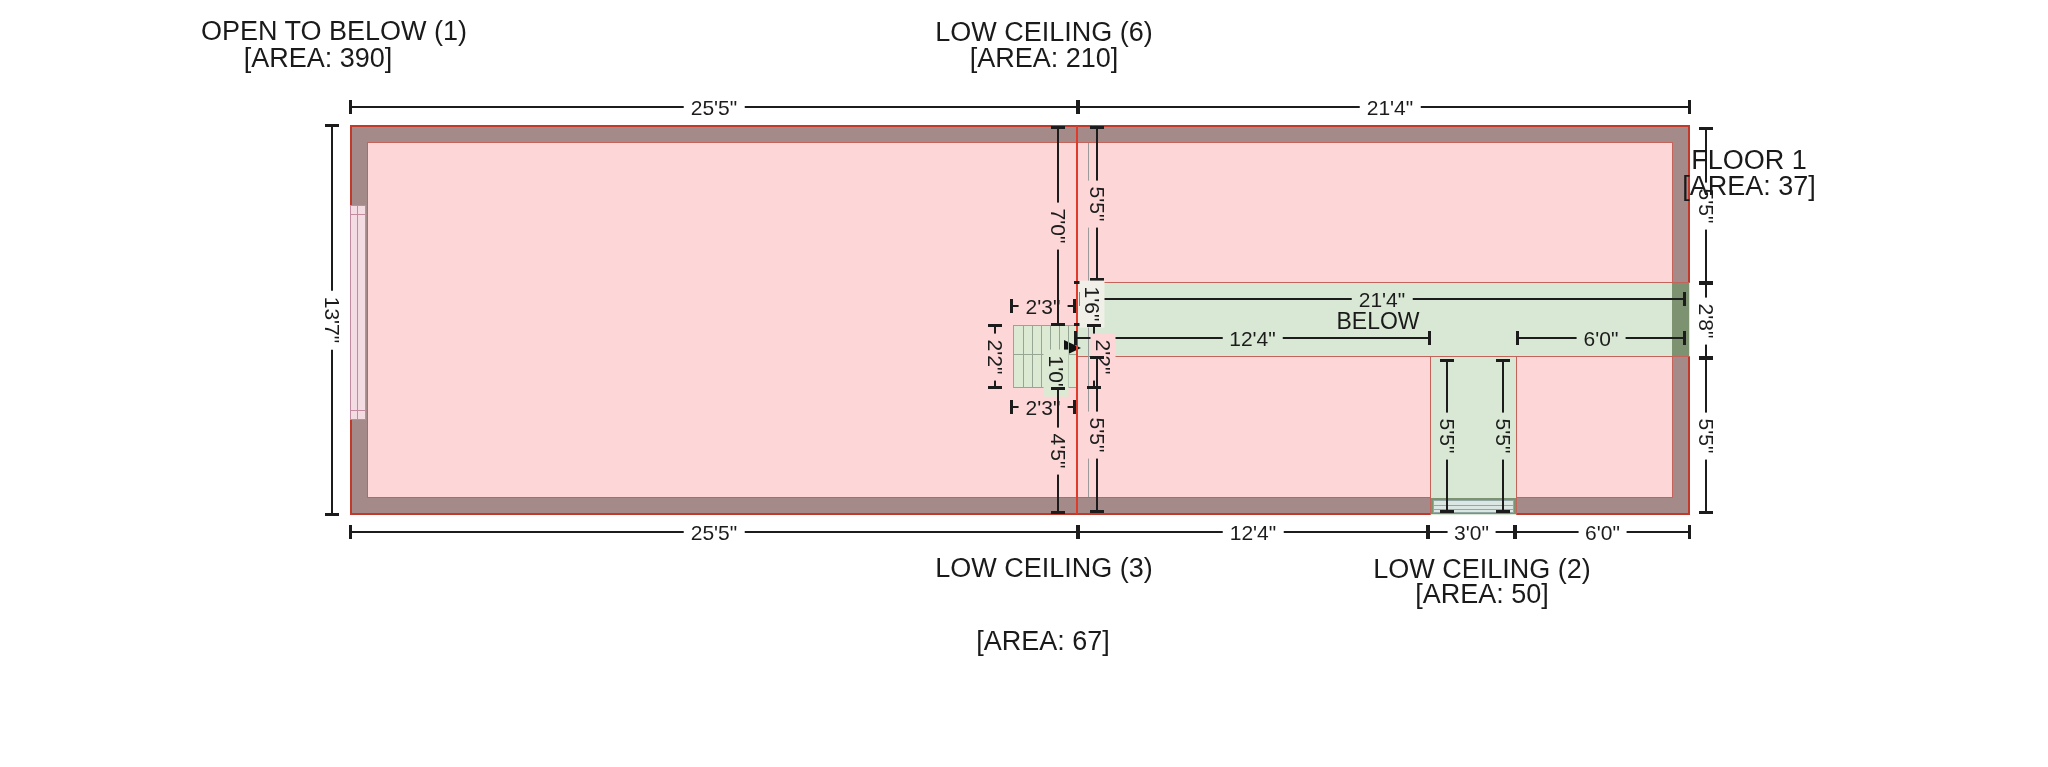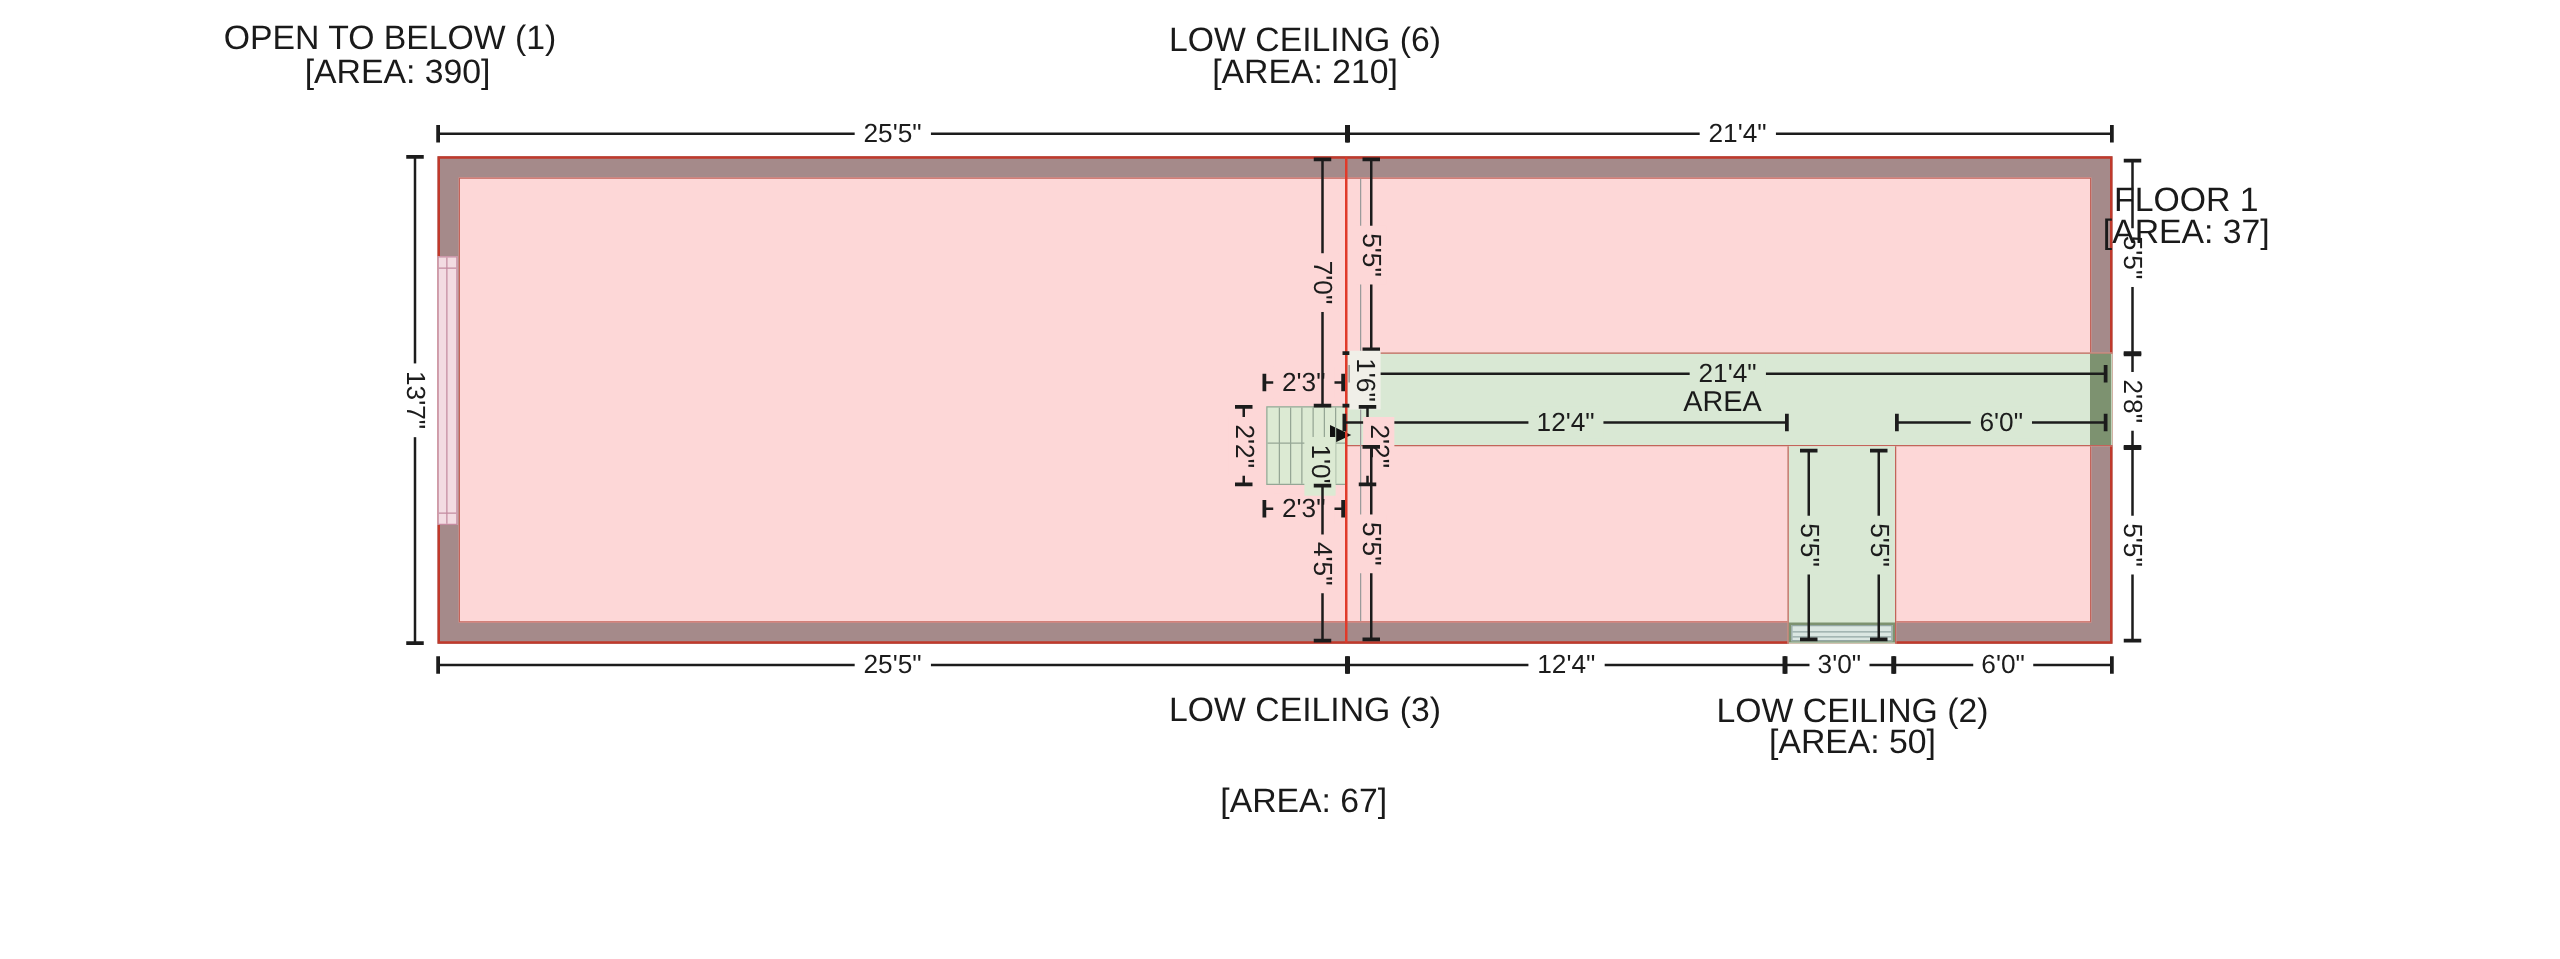--- a/index.html
+++ b/index.html
@@ -199,25 +199,25 @@
         <div class="vtick" style="bottom: -1px;"></div>
       </div>
       <span class="dimlabel rot" style="left: 1058px; top: 450.5px; background: rgb(253, 215, 215);">4'5"</span>
       <div class="vdim" style="left: 1096px; top: 357px; height: 155px;">
         <div class="vtick" style="top: -1px;"></div>
         <div class="vtick" style="bottom: -1px;"></div>
       </div>
       <span class="dimlabel rot" style="left: 1097px; top: 434.5px; background: rgb(253, 215, 215);">5'5"</span>
     </div>
   <div id="labels">
-      <span class="plan-label" style="left: 312px; top: 31px;">OPEN TO BELOW (1)</span>
+      <span class="plan-label" style="left: 334px; top: 31px;">OPEN TO BELOW (1)</span>
       <span class="plan-label" style="left: 318px; top: 58px;">[AREA: 390]</span>
       <span class="plan-label" style="left: 1044px; top: 32px;">LOW CEILING (6)</span>
       <span class="plan-label" style="left: 1044px; top: 58px;">[AREA: 210]</span>
       <span class="plan-label" style="left: 1749px; top: 160px;">FLOOR 1</span>
       <span class="plan-label" style="left: 1749px; top: 186px;">[AREA: 37]</span>
       <span class="plan-label" style="left: 1044px; top: 568px;">LOW CEILING (3)</span>
       <span class="plan-label" style="left: 1043px; top: 593px; margin-top: 48px;">[AREA: 67]</span>
       <span class="plan-label" style="left: 1482px; top: 569px;">LOW CEILING (2)</span>
       <span class="plan-label" style="left: 1482px; top: 594px;">[AREA: 50]</span>
-      <span class="plan-label loft-label" style="left: 1378px; top: 321px;">AREA</span>
+      <span class="plan-label loft-label" style="left: 1378px; top: 321px;">BELOW</span>
     </div>
 </div>
 
 </body></html>

